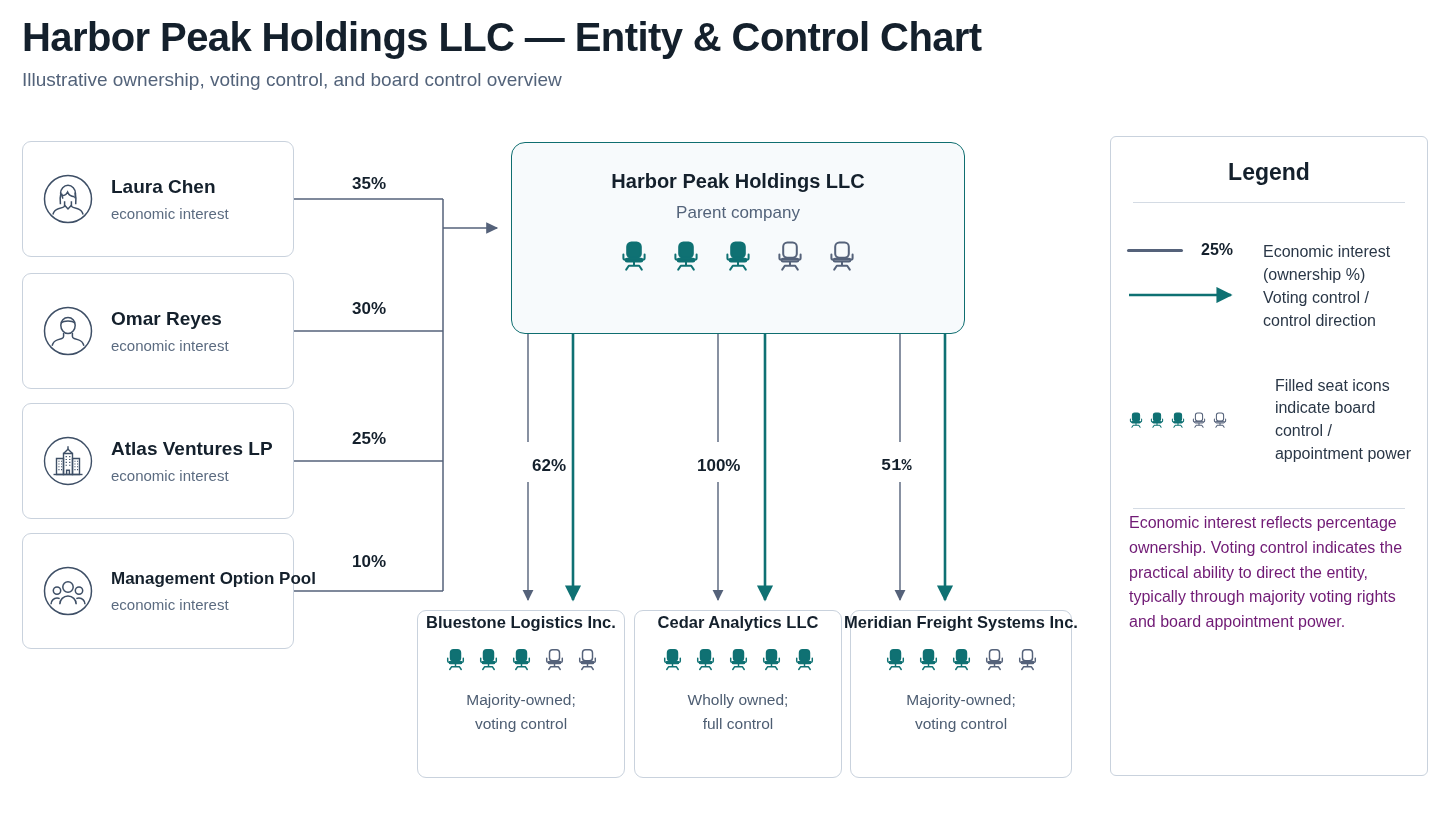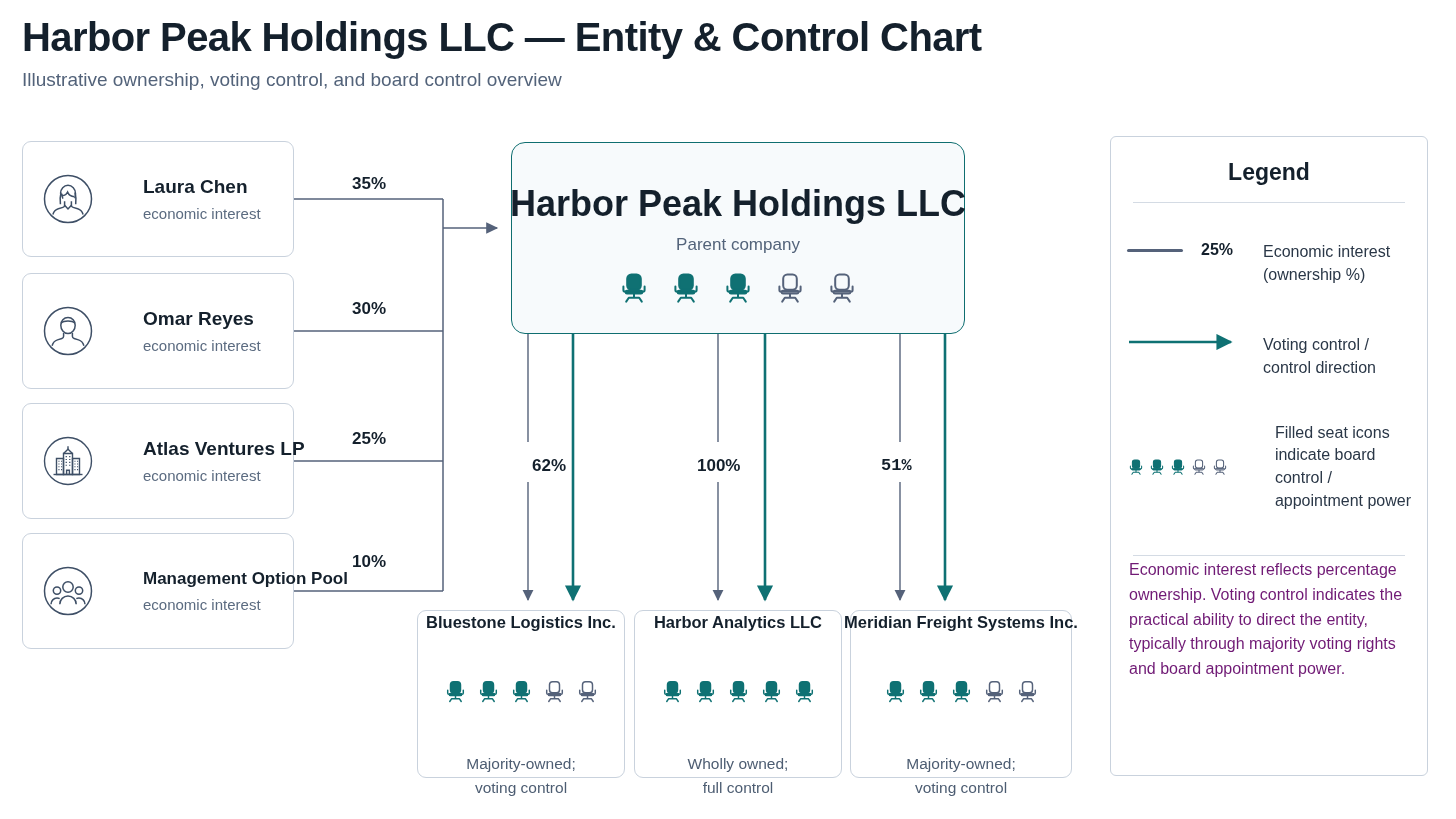--- a/index.html
+++ b/index.html
@@ -21,21 +21,21 @@
     font-size: 40px; font-weight: 700; letter-spacing: -0.6px;
     color: #14202c; white-space: nowrap; line-height: 1.15;
   }
   #page-subtitle {
     font-size: 19px; color: #53637a; margin-top: 9px; white-space: nowrap;
   }
 
   
   .card {
     position: absolute; background: #ffffff;
-    border: 1.3px solid #c9d2dd; border-radius: 9px; gap: 32px;
+    border: 1.3px solid #c9d2dd; border-radius: 9px;
   }
 
   
   .owner-card {
     width: 272px; height: 116px;
     display: flex; align-items: center; padding-left: 18px;
   }
   .owner-icon { flex: 0 0 auto; width: 54px; height: 54px; }
   .owner-text { margin-left: 16px; }
   .owner-name {
@@ -45,21 +45,21 @@
   .owner-name.small { font-size: 17px; }
   .owner-role { font-size: 15px; color: #5b6b80; margin-top: 6px; white-space: nowrap; }
 
   
   #parent-box {
     position: absolute; left: 511px; top: 142px; width: 454px; height: 192px;
     background: #f7fafc; border: 1.6px solid #0f6e70; border-radius: 14px;
     display: flex; flex-direction: column; align-items: center;
   }
   #parent-name {
-    font-size: 36px; font-weight: 700; color: #14202c; margin-top: 40px;
+    font-size: 20px; font-weight: 700; color: #14202c; margin-top: 27px;
     white-space: nowrap;
   }
   #parent-sub { font-size: 17px; color: #53637a; margin-top: 10px; white-space: nowrap; }
   #parent-seats { display: flex; gap: 18px; margin-top: 16px; }
 
   
   .sub-card {
     width: 208px; height: 168px; padding-top: 2px;
     display: flex; flex-direction: column; align-items: center;
   }
@@ -310,21 +310,21 @@
         <path d="M9.2 30.6l2.6-3.8h10.4l2.6 3.8" fill="none" stroke="#55627a" stroke-width="2" stroke-linecap="round" stroke-linejoin="round"></path>
       </svg>
     </div>
   <div class="sub-note">
     <span>Majority-owned;</span><br>
     <span>voting control</span>
   </div>
 </div>
 
 <div class="card sub-card" style="left:634px; top:610px;">
-  <div class="sub-name">Harbor Analytics LLC</div>
+  <div class="sub-name">Cedar Analytics LLC</div>
   <div class="sub-seats seat-row">
       <svg width="25" height="25" viewBox="0 0 34 34">
         <rect x="10.2" y="3.6" width="13.6" height="15.2" rx="4.2" fill="#0f7173" stroke="#0f7173" stroke-width="2"></rect>
         <path d="M6.4 15.4v3.6a1.7 1.7 0 0 0 1.7 1.7h17.8a1.7 1.7 0 0 0 1.7-1.7v-3.6" fill="none" stroke="#0f7173" stroke-width="2" stroke-linecap="round"></path>
         <rect x="8.6" y="19.6" width="16.8" height="3.1" rx="1.4" fill="#0f7173" stroke="#0f7173" stroke-width="1.8"></rect>
         <path d="M17 22.7v4.1" fill="none" stroke="#0f7173" stroke-width="2"></path>
         <path d="M9.2 30.6l2.6-3.8h10.4l2.6 3.8" fill="none" stroke="#0f7173" stroke-width="2" stroke-linecap="round" stroke-linejoin="round"></path>
       </svg>
       <svg width="25" height="25" viewBox="0 0 34 34">
         <rect x="10.2" y="3.6" width="13.6" height="15.2" rx="4.2" fill="#0f7173" stroke="#0f7173" stroke-width="2"></rect>
@@ -414,21 +414,21 @@
     <span class="legend-sample">
       <span class="swatch-line"></span>
       <span class="swatch-pct">25%</span>
     </span>
     <span class="legend-label">
       <span>Economic interest</span><br>
       <span>(ownership %)</span>
     </span>
   </div>
 
-  <div class="legend-row" style="margin-top:47px;">
+  <div class="legend-row" style="">
     <span class="legend-sample">
       <svg width="120" height="16" viewBox="0 0 120 16">
         <defs>
           <marker id="lgArrow" markerWidth="7" markerHeight="7" refX="5.6" refY="3.5" orient="auto" markerUnits="strokeWidth">
             <path d="M0,0.4 L6.2,3.5 L0,6.6 z" fill="#0f7173"></path>
           </marker>
         </defs>
         <path d="M2,8 H104" stroke="#0f7173" stroke-width="2.6" fill="none" marker-end="url(#lgArrow)"></path>
       </svg>
     </span>

